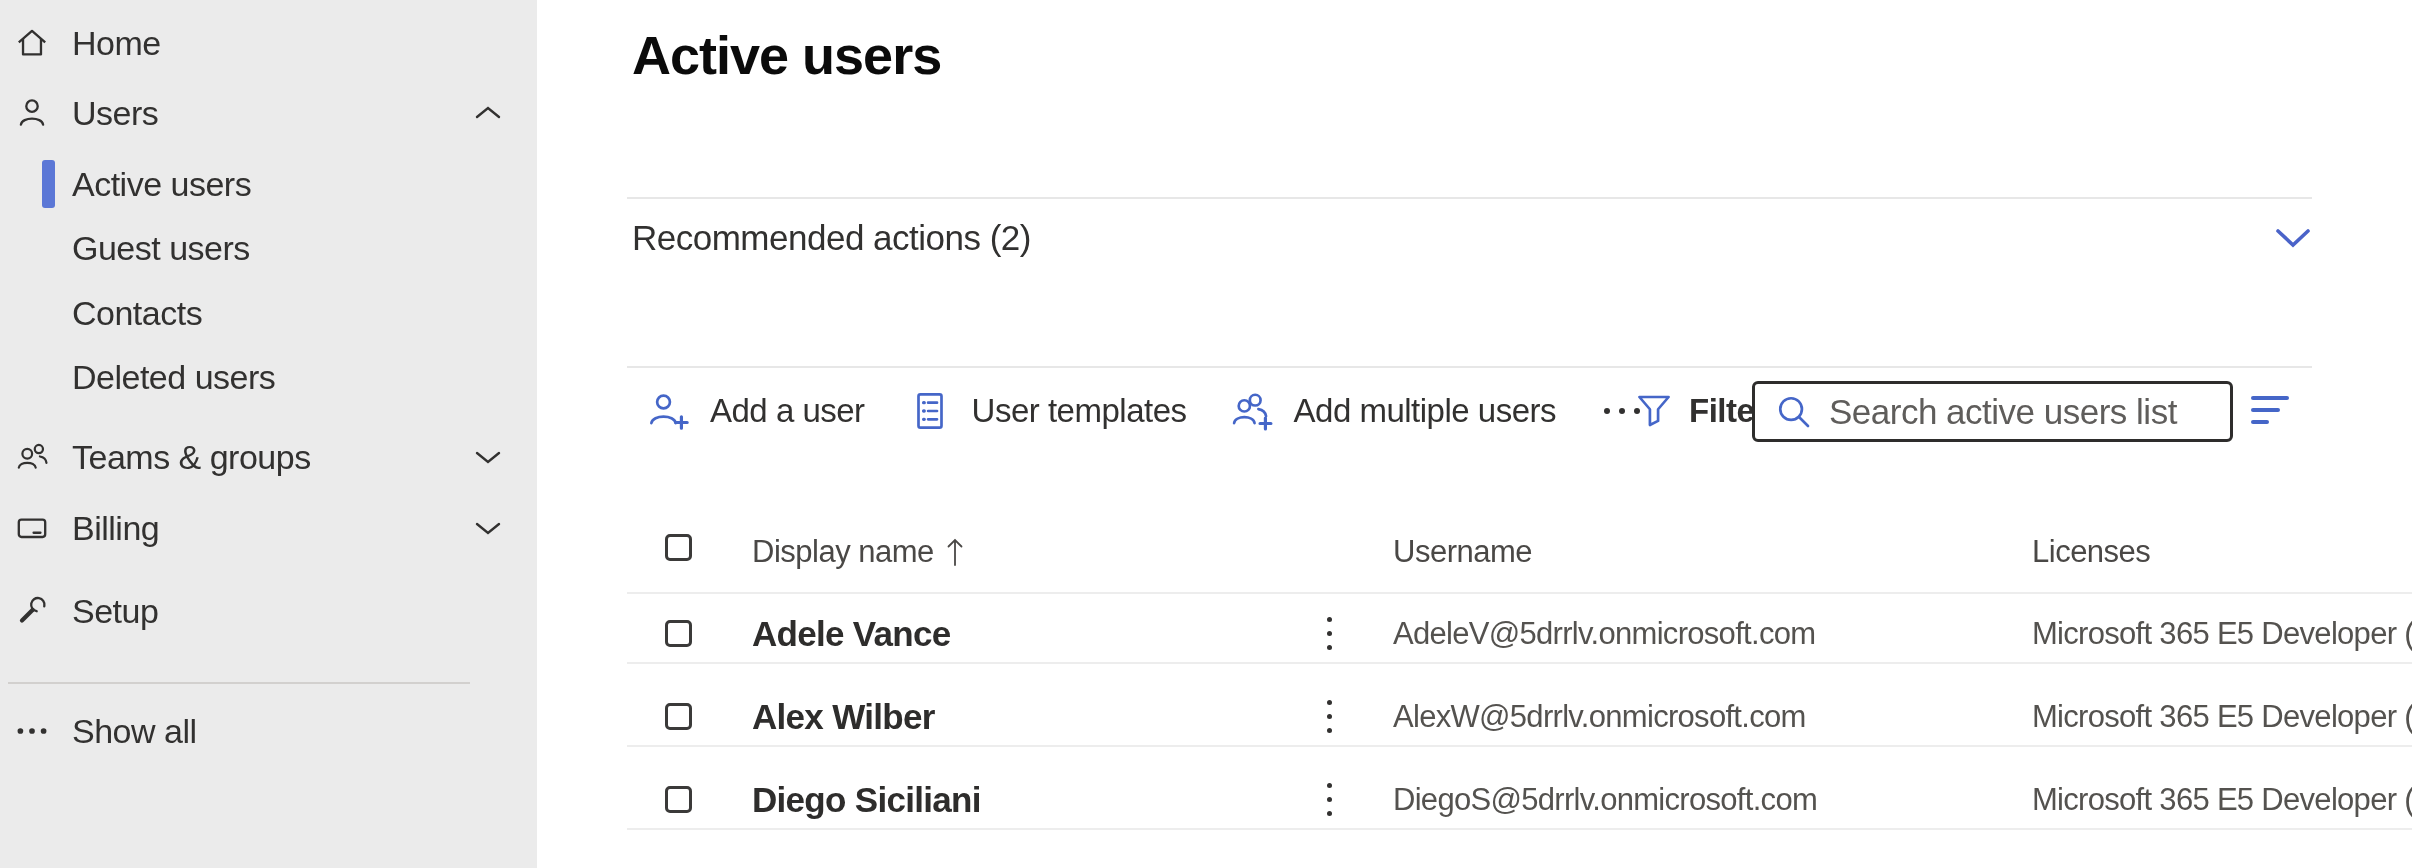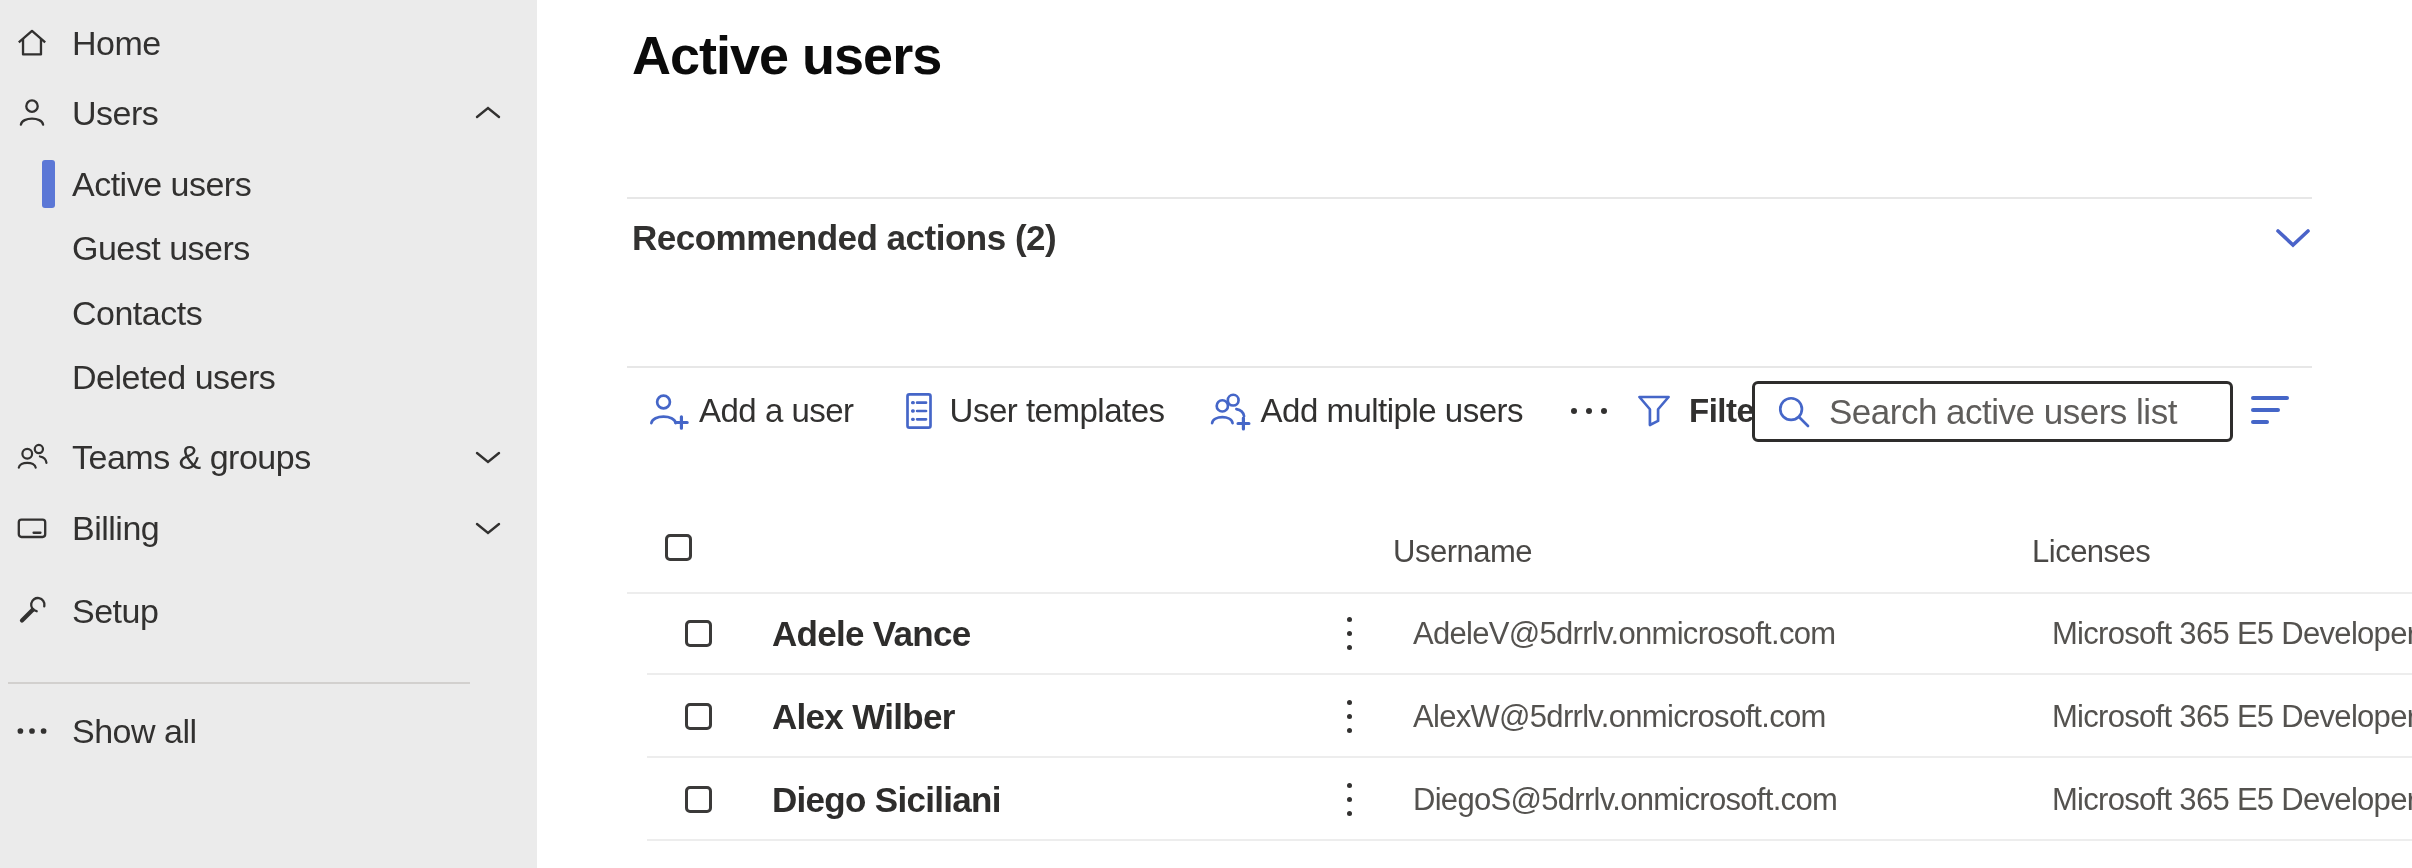--- a/index.html
+++ b/index.html
@@ -21,26 +21,26 @@
   .mt8{margin-top:8px} .mt4{margin-top:4px} .mt13{margin-top:13px} .mt1{margin-top:1px} .mt12{margin-top:12px}
   .h65{height:65px}
 
   
   .main { position:relative; flex:1; height:868px; }
   .page-title { position:absolute; left:95px; top:24px; font-size:54px; font-weight:700;
                 letter-spacing:-1px; color:#0b0b0b; white-space:nowrap; }
   .divider { position:absolute; left:90px; width:1685px; height:2px; background:#e7e7e7; }
   .d1 { top:197px; } .d2 { top:366px; }
 
-  .rec-label { position:absolute; left:95px; top:218px; font-size:35px; font-weight:700; color:#323130; }
+  .rec-label { position:absolute; left:95px; top:218px; font-size:35px; font-weight:400; color:#323130; }
   .rec-chevron { position:absolute; left:1732px; top:218px; width:48px; height:40px;
                  display:flex; align-items:center; justify-content:center; color:#4a63c9; cursor:pointer; }
 
   .toolbar { position:absolute; left:108px; top:380px; height:62px; display:flex; align-items:center; gap:42px; }
-  .tb-btn { display:flex; align-items:center; gap:8px; cursor:pointer; }
+  .tb-btn { display:flex; align-items:center; gap:19px; cursor:pointer; }
   .tb-btn .tb-icon { color:#4566c8; display:flex; }
   .tb-label { font-size:33px; color:#323130; white-space:nowrap; }
   .more-dots { display:flex; gap:9px; align-items:center; cursor:pointer; padding:0 6px; }
   .more-dots i { width:6px; height:6px; border-radius:50%; background:#323130; }
 
   .filter-group { position:absolute; left:1096px; top:380px; height:62px; display:flex; align-items:center; gap:14px; cursor:pointer; }
   .filter-group .tb-icon { color:#4566c8; display:flex; }
   .filter-label { font-size:33px; font-weight:600; color:#323130; }
 
   .search-box { position:absolute; left:1215px; top:381px; width:481px; height:61px;
@@ -61,21 +61,21 @@
   .thead .col { position:absolute; font-size:31px; color:#4a4846; line-height:80px; white-space:nowrap; cursor:pointer; }
   .c-name { left:215px; display:flex; align-items:center; gap:10px; }
   .c-user { left:856px; } .c-lic { left:1495px; }
   .sort-arrow { color:#4a4846; display:flex; }
   .hdivider { position:absolute; left:90px; right:0; top:592px; height:2px; background:#ededed; }
 
   .checkbox { position:absolute; left:128px; width:27px; height:27px; border:3px solid #3b3a39;
               border-radius:5px; background:#fff; cursor:pointer; }
   .thead .checkbox { top:22px; }
 
-  .trow { position:absolute; left:0; right:0; height:83px; cursor:pointer;margin-left:20px; }
+  .trow { position:absolute; left:0; right:0; height:72px; cursor:pointer; }
   .r0{top:592px} .r1{top:675px} .r2{top:758px}
   .trow::after { content:''; position:absolute; left:90px; right:0; bottom:0; height:2px; background:#ededed; }
   .trow .checkbox { top:28px; }
   .cell-name { position:absolute; left:215px; line-height:83px; font-size:35px; font-weight:600;
                letter-spacing:-0.7px; color:#2e2d2c; white-space:nowrap; }
   .row-menu { position:absolute; left:772px; top:0; height:83px; width:40px;
               display:flex; flex-direction:column; justify-content:center; align-items:center; gap:9px; cursor:pointer; }
   .row-menu i { width:5px; height:5px; border-radius:50%; background:#323130; }
   .cell-user, .cell-lic { position:absolute; line-height:83px; font-size:31px; letter-spacing:-0.7px;
                           color:#54524f; white-space:nowrap; }
@@ -258,20 +258,28 @@
     </div>
 
     <div class="sort-icon">
         <i class="l1"></i>
         <i class="l2"></i>
         <i class="l3"></i>
       </div>
 
     <div class="thead">
       <span class="checkbox"></span>
+      <span class="col c-name">
+        <span>Display name</span>
+        <span class="sort-arrow">
+          <svg width="22" height="36" viewBox="0 0 22 36" fill="none" stroke="currentColor" stroke-width="1.8" stroke-linecap="round">
+              <path d="M11 31 V6 M4.5 12.5 L11 6 L17.5 12.5"></path>
+            </svg>
+        </span>
+      </span>
       <span class="col c-user">Username</span>
       <span class="col c-lic">Licenses</span>
     </div>
     <div class="hdivider"></div>
 
     <div class="trow r0">
       <span class="checkbox"></span>
       <span class="cell-name">Adele Vance</span>
       <span class="row-menu">
           <i></i>

